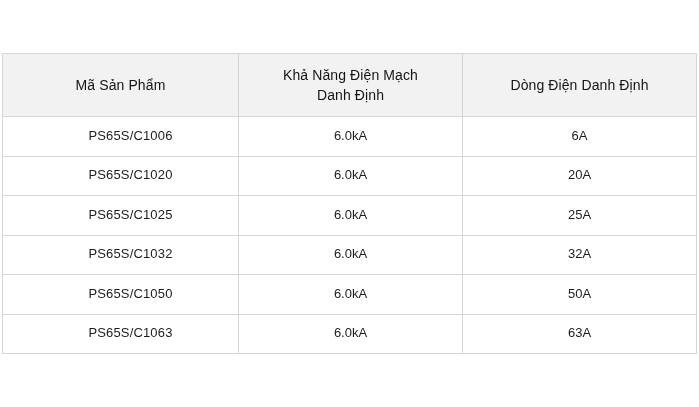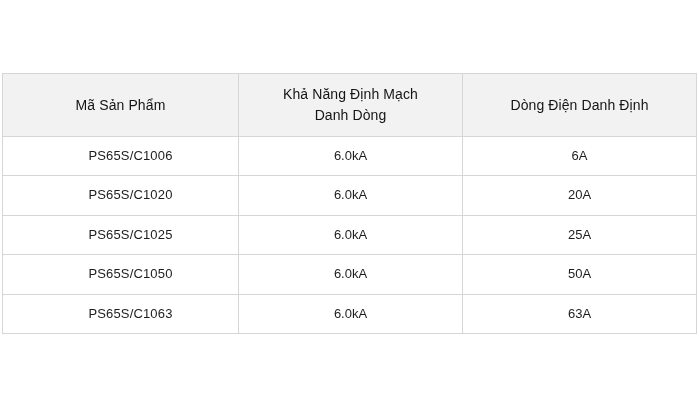--- a/index.html
+++ b/index.html
@@ -70,22 +70,22 @@
       <col class="c0">
       <col class="c1">
       <col class="c2">
     </colgroup>
     <thead>
       <tr>
         <th>
           <span class="hdr-line">Mã Sản Phẩm</span>
         </th>
         <th>
-          <span class="hdr-line">Khả Năng Định Mạch</span>
-          <span class="hdr-line">Danh Dòng</span>
+          <span class="hdr-line">Khả Năng Điện Mạch</span>
+          <span class="hdr-line">Danh Định</span>
         </th>
         <th>
           <span class="hdr-line">Dòng Điện Danh Định</span>
         </th>
       </tr>
     </thead>
     <tbody>
       <tr>
         <td>PS65S/C1006</td>
         <td>6.0kA</td>
@@ -95,20 +95,25 @@
         <td>PS65S/C1020</td>
         <td>6.0kA</td>
         <td>20A</td>
       </tr>
       <tr>
         <td>PS65S/C1025</td>
         <td>6.0kA</td>
         <td>25A</td>
       </tr>
       <tr>
+        <td>PS65S/C1032</td>
+        <td>6.0kA</td>
+        <td>32A</td>
+      </tr>
+      <tr>
         <td>PS65S/C1050</td>
         <td>6.0kA</td>
         <td>50A</td>
       </tr>
       <tr>
         <td>PS65S/C1063</td>
         <td>6.0kA</td>
         <td>63A</td>
       </tr>
     </tbody>

